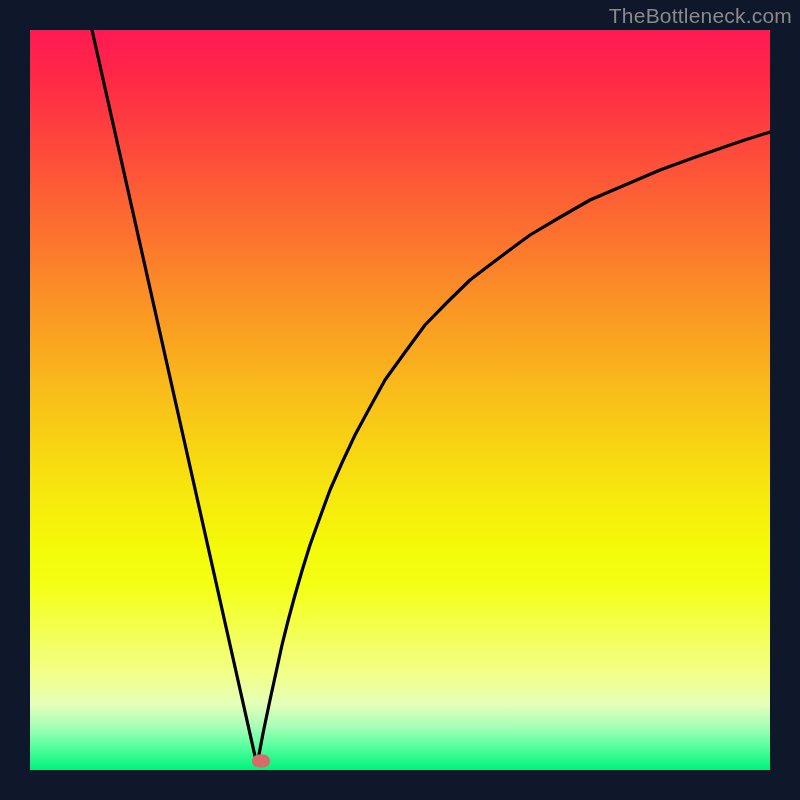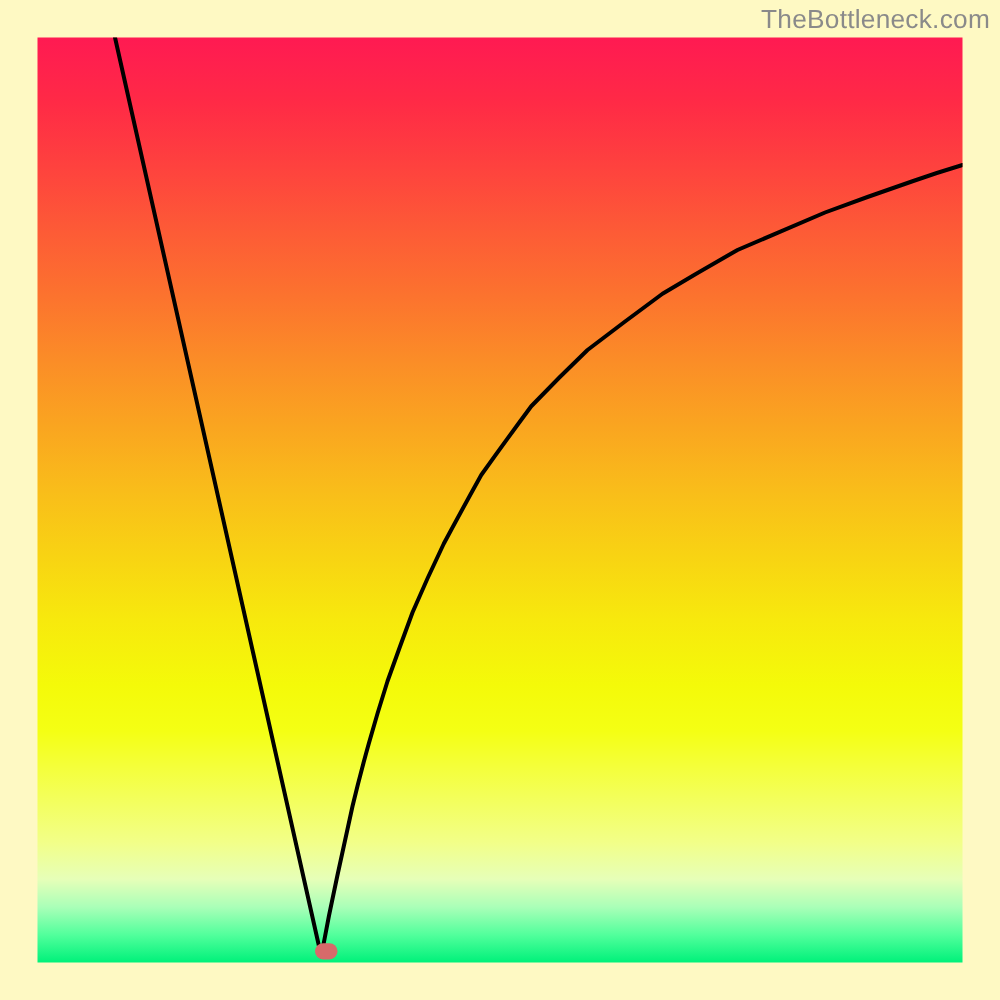--- a/index.html
+++ b/index.html
@@ -10,21 +10,21 @@
     background: #000;
     overflow: hidden;
     font-family: Arial, Helvetica, sans-serif;
   }
   .chart-frame {
     position: absolute;
     top: 0;
     left: 0;
     width: 800px;
     height: 800px;
-    background: #fef9c3;
+    background: #0f172a;
   }
   .plot-area {
     position: absolute;
     left: 30px;
     top: 30px;
     width: 740px;
     height: 740px;
     background: linear-gradient(to bottom,
       #ff1a52 0%,
       #ff2a46 7%,

